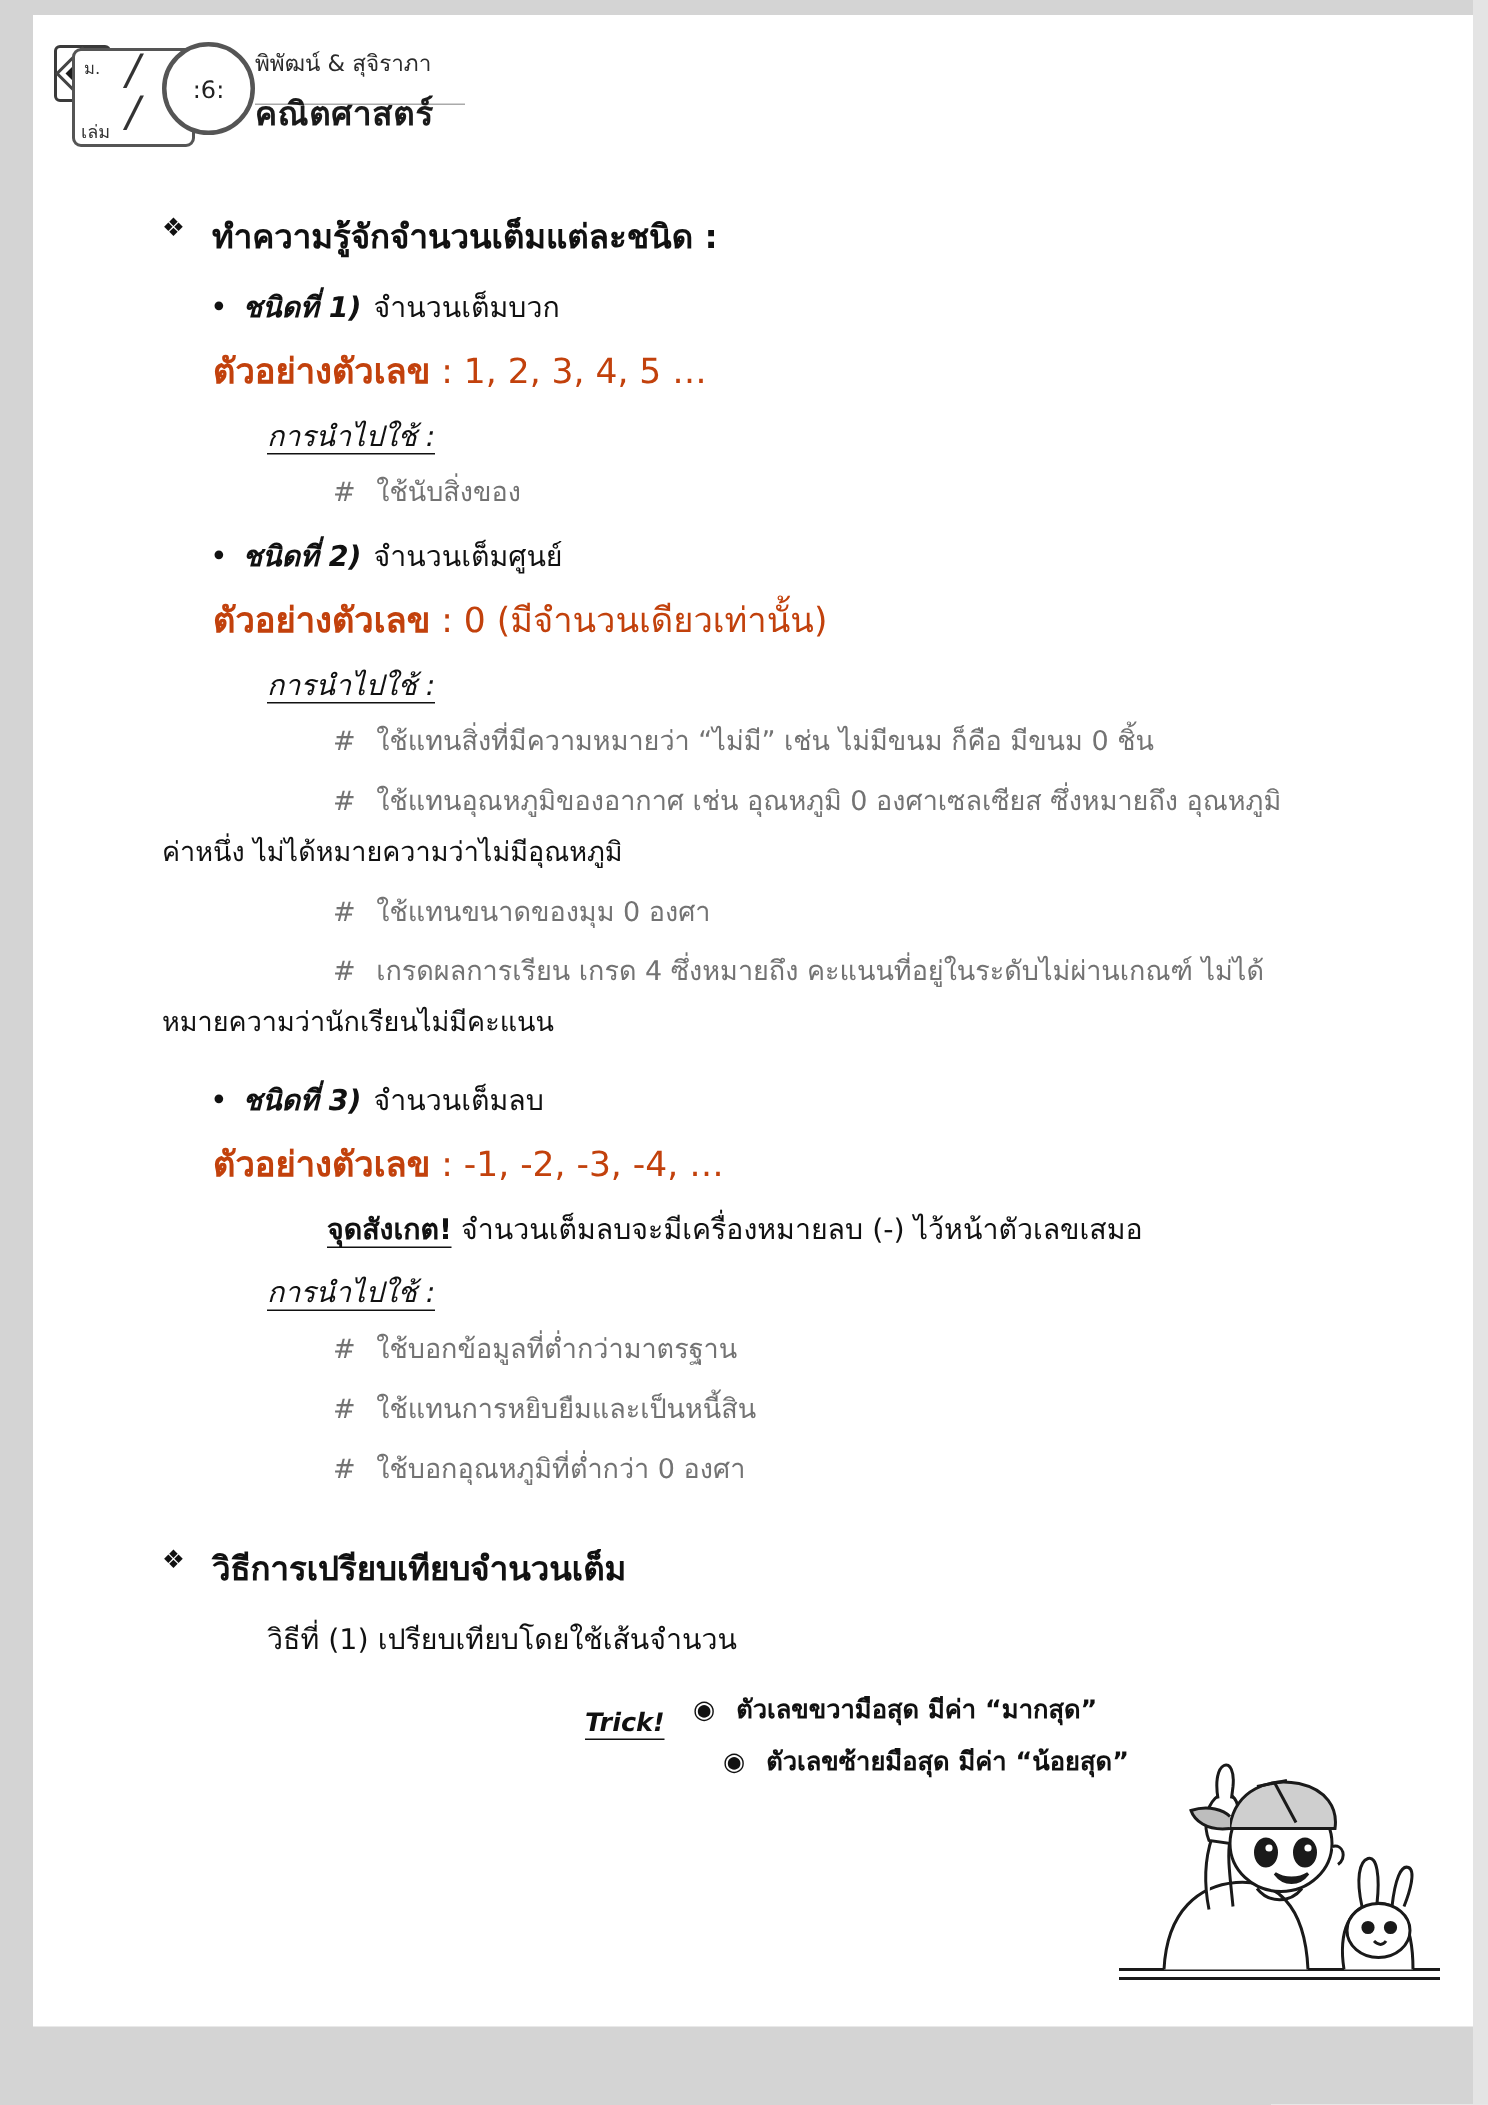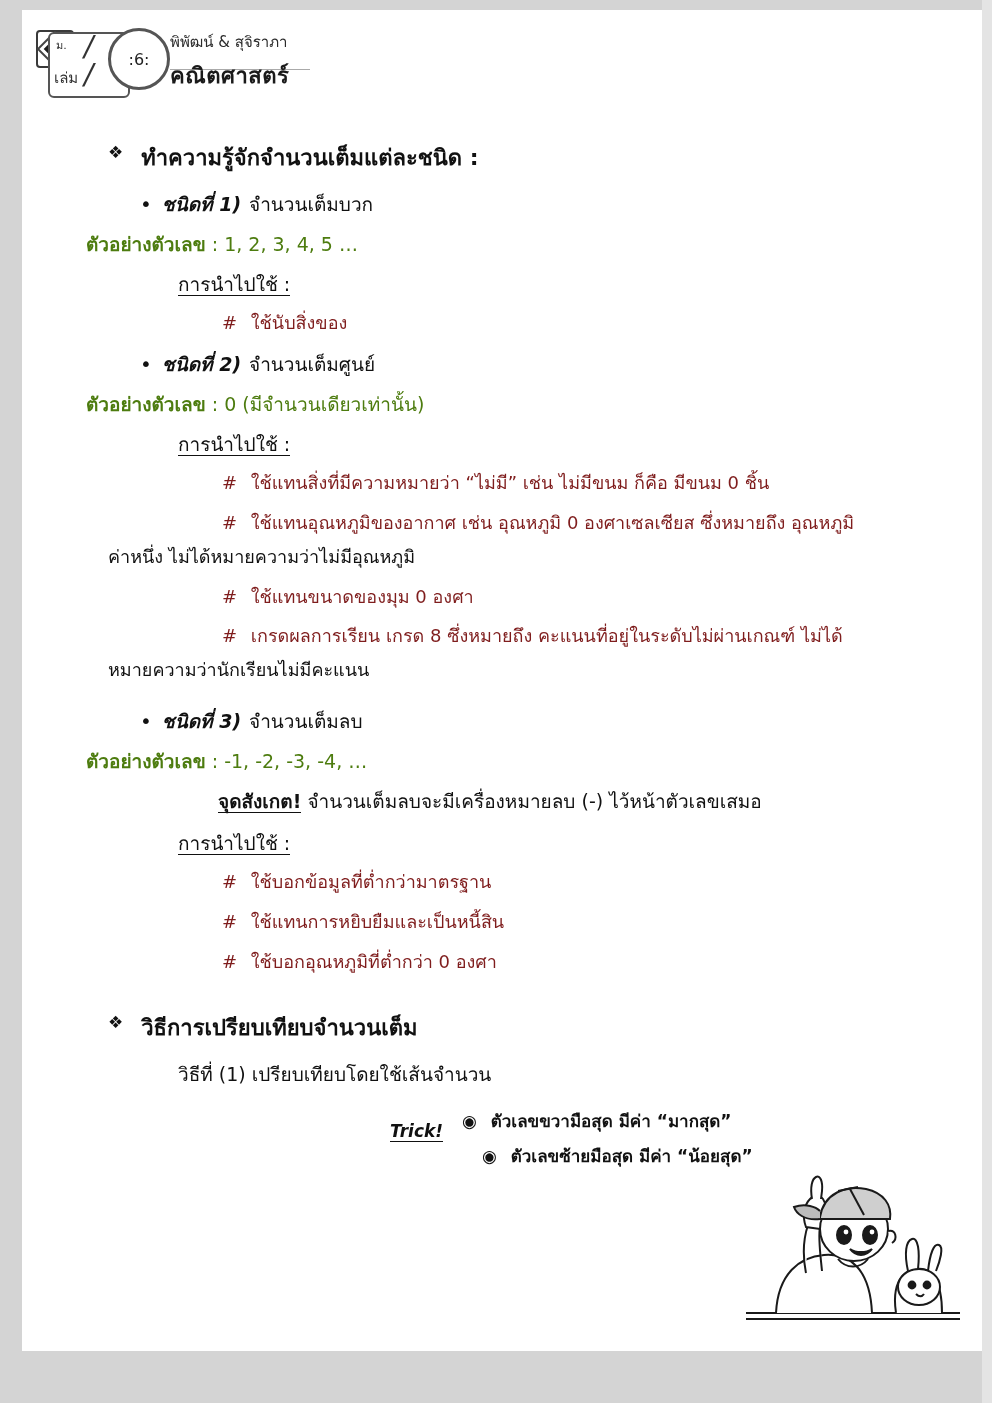--- a/index.html
+++ b/index.html
@@ -85,22 +85,22 @@
   .hdr-m {
     position: absolute;
     left: 34px;
     top: 22px;
     font-size: 11px;
     color: #333;
   }
   .hdr-lem {
     position: absolute;
     left: 32px;
-    top: 52px;
-    font-size: 15px;
+    top: 64px;
+    font-size: 12px;
     color: #333;
   }
   .hdr-slash1 {
     position: absolute;
     left: 62px;
     top: 16px;
     font-size: 28px;
     color: #333;
     font-style: italic;
   }
@@ -179,40 +179,41 @@
   .lvl-2 .dot {
     margin-right: 10px;
     font-size: 20px;
   }
   .lvl-2 .b {
     font-weight: bold;
     font-style: italic;
     margin-right: 8px;
   }
   .lvl-3 {
-    font-size: 19px;
-    color: #4d7c0f;
-    padding-left: 64px;
+    font-size: 23px;
+    color: #c2410c;
+    padding-left: 120px;
     margin-bottom: 10px;
   }
   .lvl-3 .b {
     font-weight: bold;
   }
   .underline-it {
     font-size: 19px;
     color: #111;
     padding-left: 156px;
     margin-bottom: 10px;
   }
   .underline-it span {
     border-bottom: 1.5px solid #111;
+    font-style: italic;
   }
   .sub-item {
     font-size: 18px;
-    color: #7f1d1d;
+    color: #737373;
     padding-left: 200px;
     margin-bottom: 12px;
     line-height: 1.55;
   }
   .sub-item .hash {
     margin-right: 8px;
   }
   .cont-line {
     font-size: 18px;
     color: #111;
@@ -347,21 +348,21 @@
       <span class="hash">#</span>
       <span>ใช้แทนอุณหภูมิของอากาศ เช่น อุณหภูมิ 0 องศาเซลเซียส ซึ่งหมายถึง อุณหภูมิ</span>
     </div>
     <div class="cont-line">ค่าหนึ่ง ไม่ได้หมายความว่าไม่มีอุณหภูมิ</div>
     <div class="sub-item">
       <span class="hash">#</span>
       <span>ใช้แทนขนาดของมุม 0 องศา</span>
     </div>
     <div class="sub-item">
       <span class="hash">#</span>
-      <span>เกรดผลการเรียน เกรด 8 ซึ่งหมายถึง คะแนนที่อยู่ในระดับไม่ผ่านเกณฑ์ ไม่ได้</span>
+      <span>เกรดผลการเรียน เกรด 4 ซึ่งหมายถึง คะแนนที่อยู่ในระดับไม่ผ่านเกณฑ์ ไม่ได้</span>
     </div>
     <div class="cont-line">หมายความว่านักเรียนไม่มีคะแนน</div>
 
     <div class="lvl-2" style="margin-top:22px;">
       <span class="dot">•</span>
       <span class="b">ชนิดที่ 3)</span>
       <span>จำนวนเต็มลบ</span>
     </div>
     <div class="lvl-3">
       <span class="b">ตัวอย่างตัวเลข</span>

